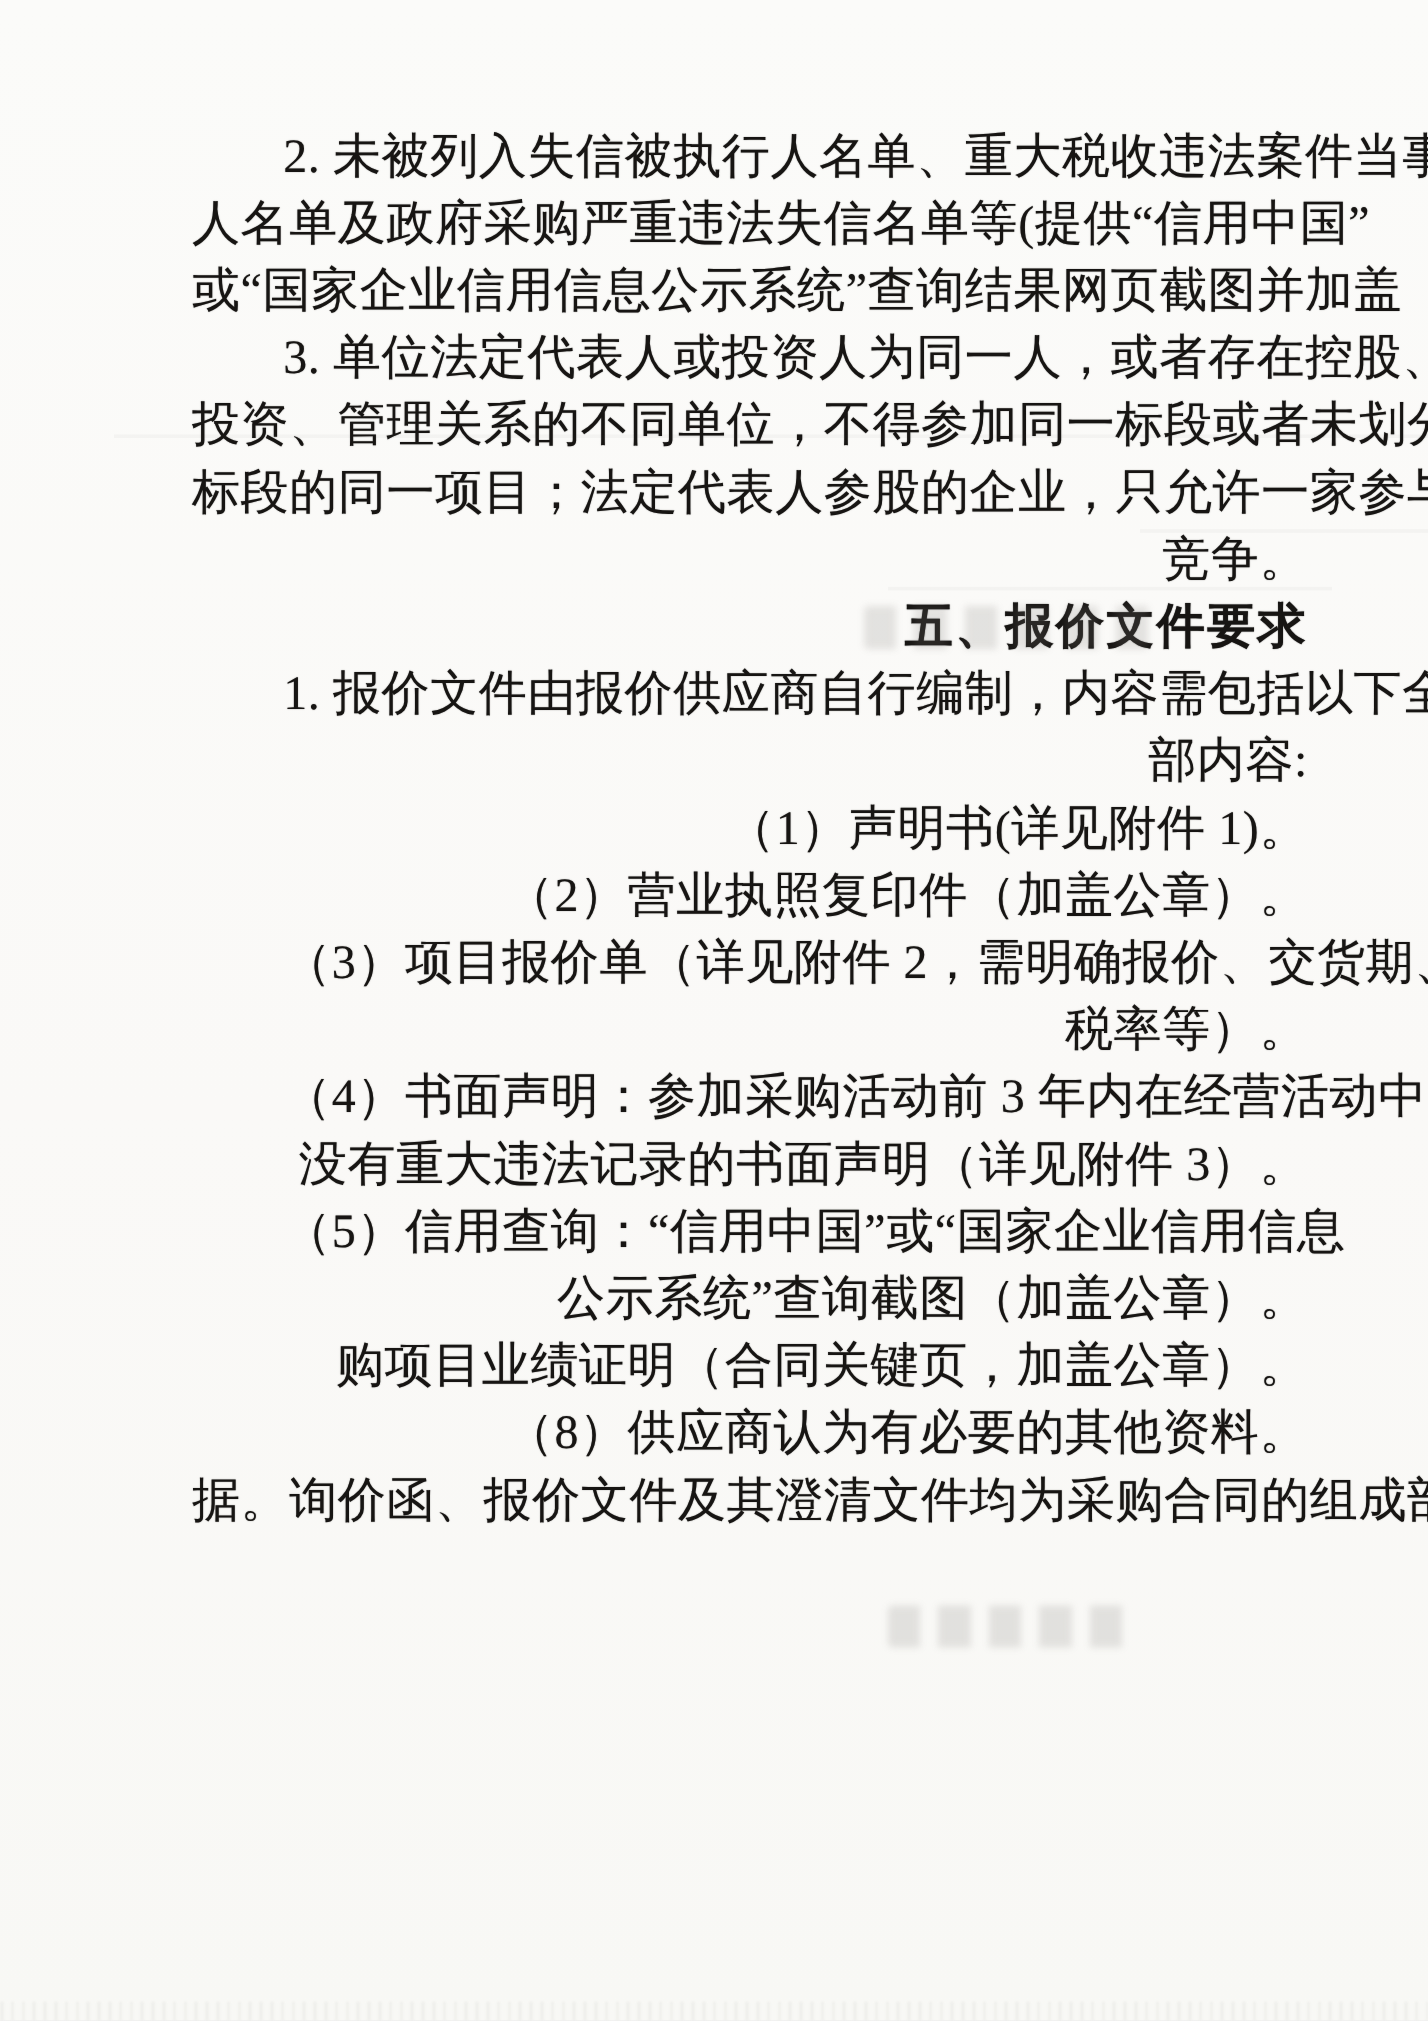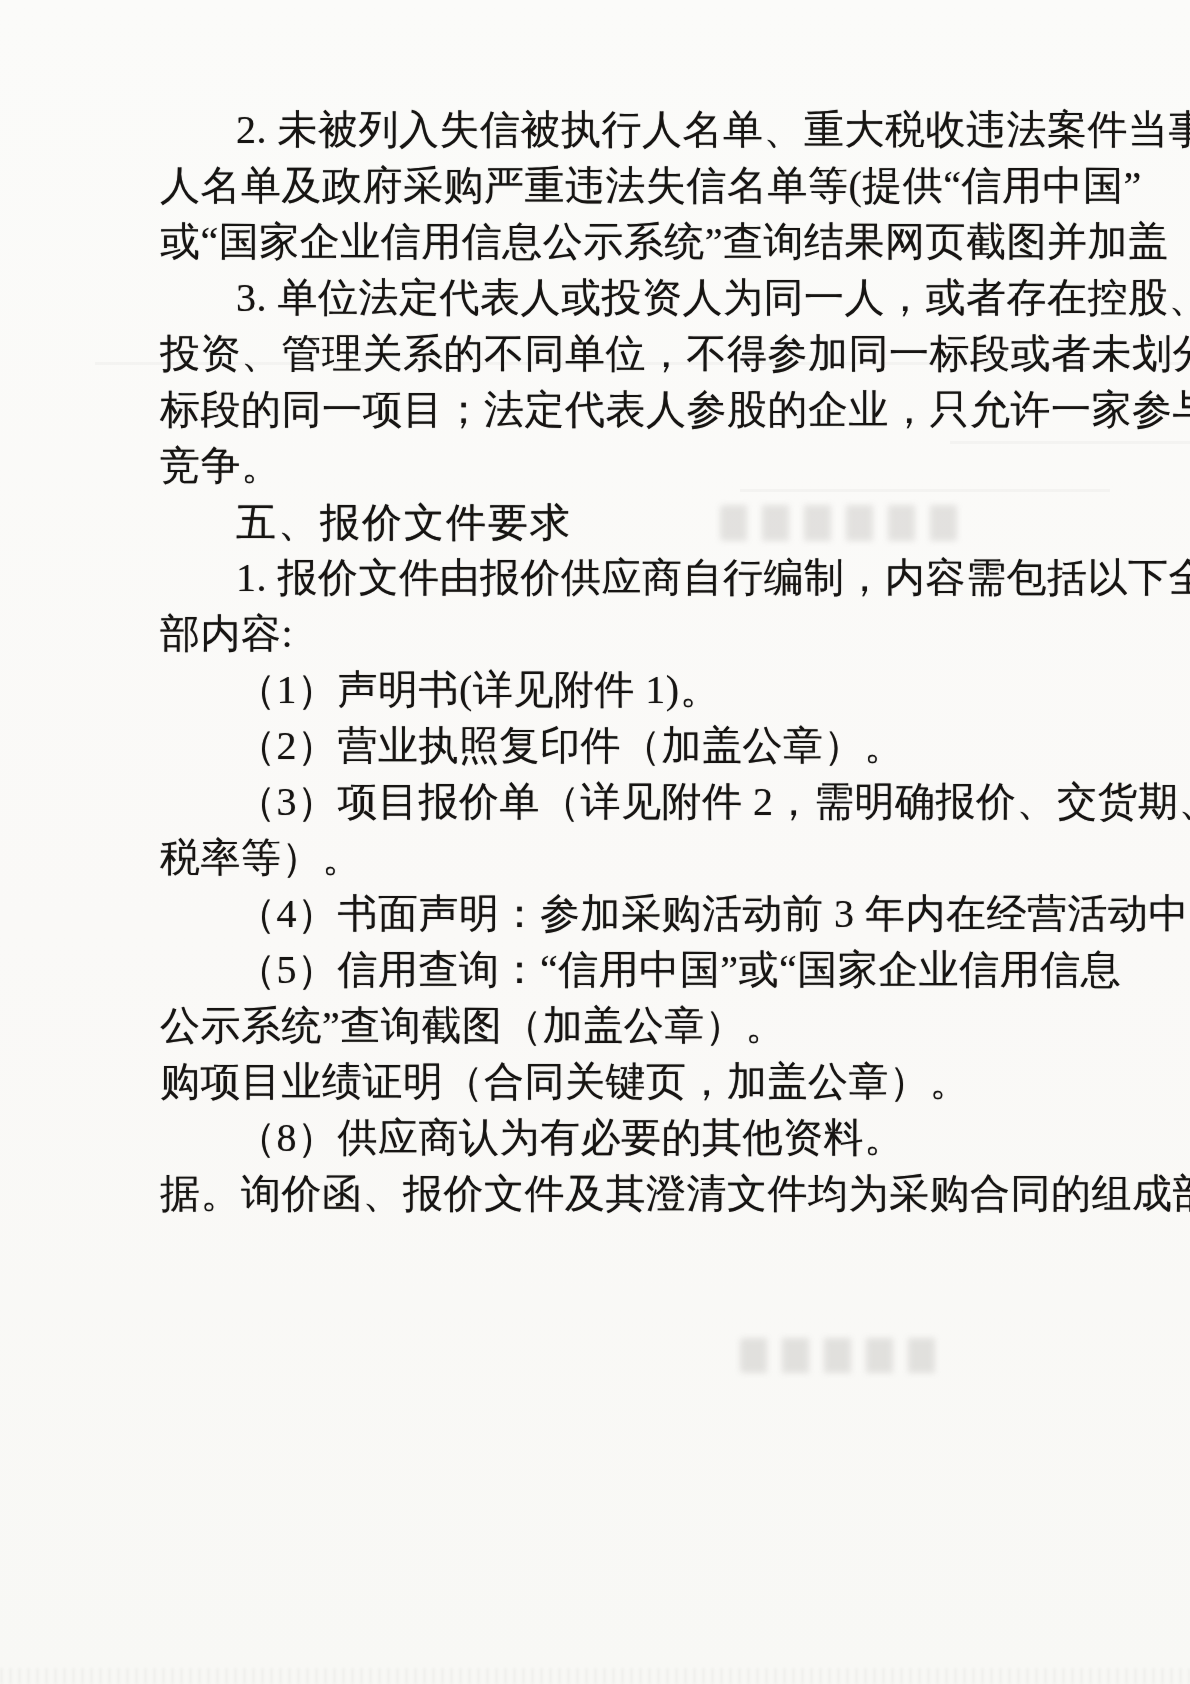--- a/index.html
+++ b/index.html
@@ -7,33 +7,33 @@
     position:relative;
     width:1190px;height:1684px;
     margin:0 auto;
     background:linear-gradient(180deg,#fbfbf9 0%,#faf9f7 55%,#f8f8f5 100%);
     overflow:hidden;
     font-family:"Liberation Serif","DejaVu Serif",serif;
     color:#171513;
   }
   .doc{
     position:absolute;
-    left:160px;top:102px;width:930px;
+    left:160px;top:102px;width:930px;text-align:right;
   }
   .line{
     height:56px;line-height:56px;
     font-size:40px;
     letter-spacing:0.5px;
     white-space:nowrap;
     text-shadow:0 0 1px rgba(20,18,16,.55);
   }
   .line.indent{padding-left:76px;}
   .line.heading{
     font-family:"Liberation Sans","DejaVu Sans",sans-serif;
-    font-weight:normal;
+    font-weight:bold;
     letter-spacing:2px;
     text-shadow:0 0 1px rgba(0,0,0,.8);
   }
   
   .smudge{
     position:absolute;
     filter:blur(3px);
     opacity:.55;
     border-radius:4px;
     background:repeating-linear-gradient(90deg,
@@ -71,20 +71,21 @@
     <div class="line">标段的同一项目；法定代表人参股的企业，只允许一家参与</div>
     <div class="line">竞争。</div>
     <div class="line indent heading">五、报价文件要求</div>
     <div class="line indent">1. 报价文件由报价供应商自行编制，内容需包括以下全</div>
     <div class="line">部内容:</div>
     <div class="line indent">（1）声明书(详见附件 1)。</div>
     <div class="line indent">（2）营业执照复印件（加盖公章）。</div>
     <div class="line indent">（3）项目报价单（详见附件 2，需明确报价、交货期、</div>
     <div class="line">税率等）。</div>
     <div class="line indent">（4）书面声明：参加采购活动前 3 年内在经营活动中</div>
+    <div class="line">没有重大违法记录的书面声明（详见附件 3）。</div>
     <div class="line indent">（5）信用查询：“信用中国”或“国家企业信用信息</div>
     <div class="line">公示系统”查询截图（加盖公章）。</div>
     <div class="line">购项目业绩证明（合同关键页，加盖公章）。</div>
     <div class="line indent">（8）供应商认为有必要的其他资料。</div>
     <div class="line">据。询价函、报价文件及其澄清文件均为采购合同的组成部</div>
   </div>
 
   <div class="smudge smudge-1"></div>
   <div class="smudge smudge-2"></div>
 

